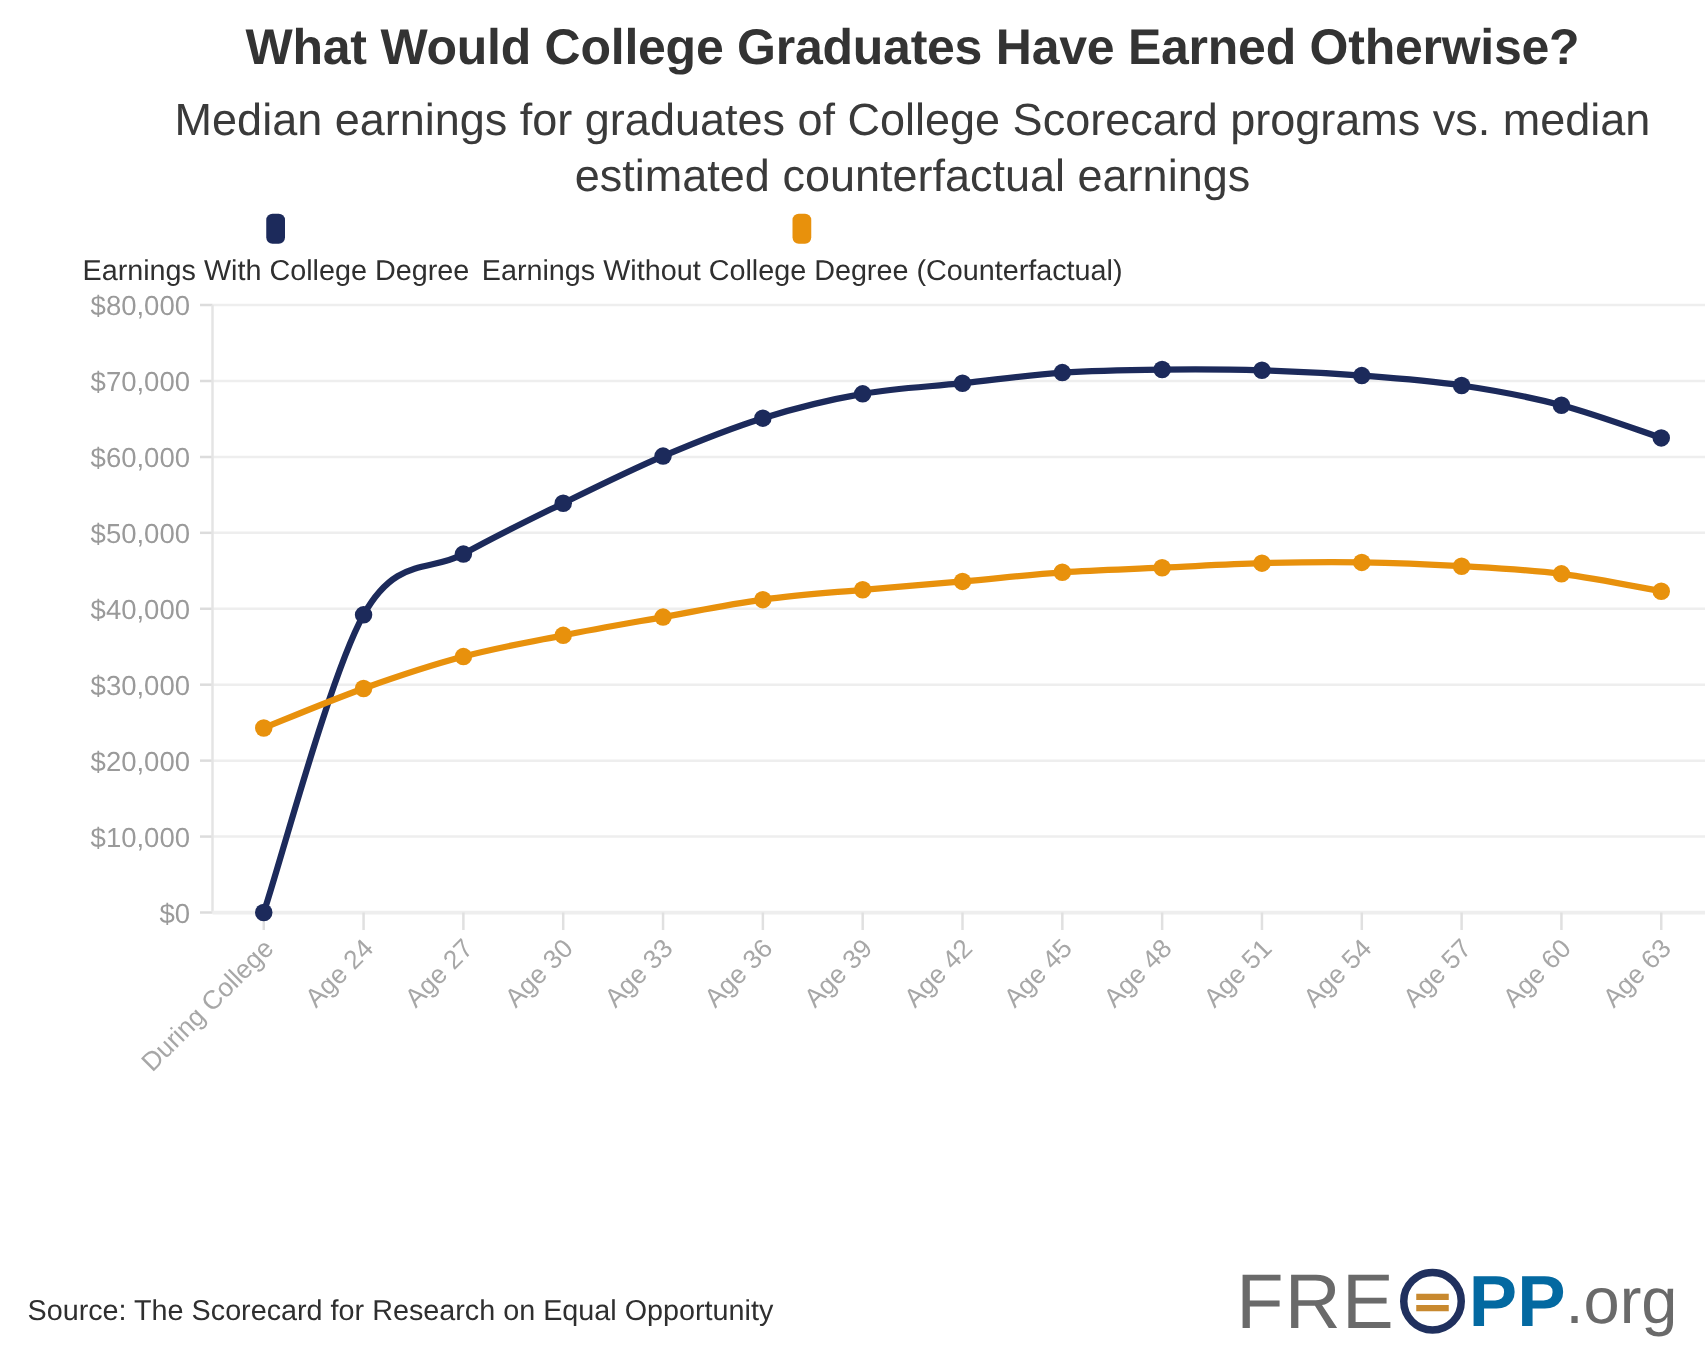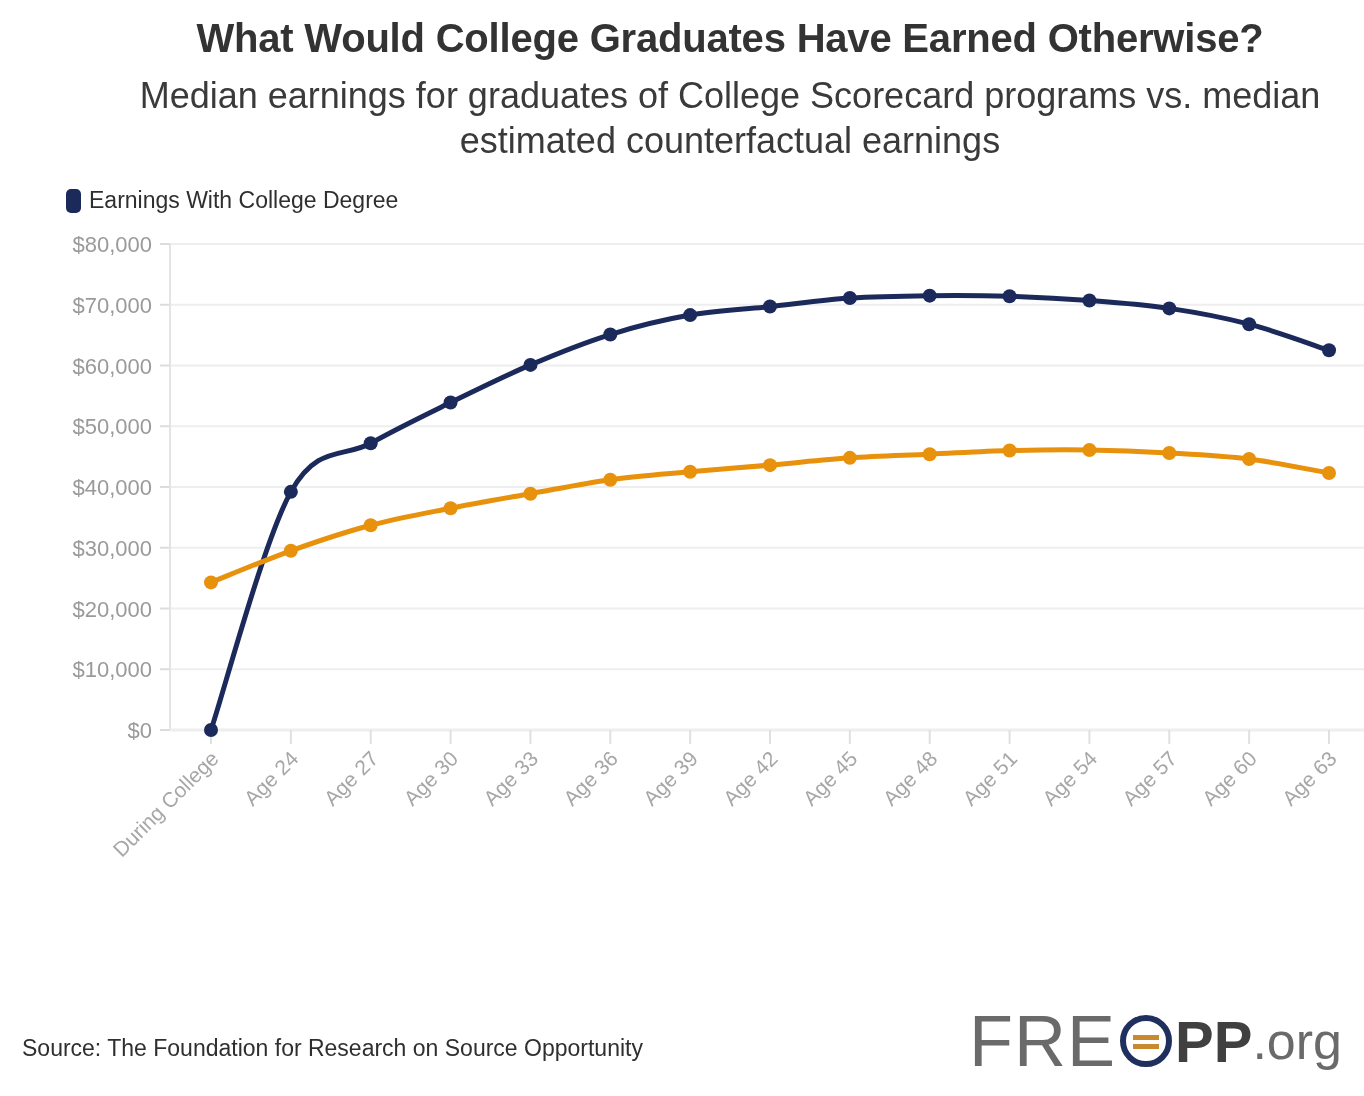--- a/index.html
+++ b/index.html
@@ -53,20 +53,21 @@
     align-items: center;
     gap: 10px;
     padding-left: 18px;
     margin-top: 22px;
     height: 30px;
   }
   .legend-entry {
     display: flex;
     align-items: center;
     gap: 8px;
+    flex-direction: column;
   }
   .legend-swatch {
     width: 15px;
     height: 24px;
     border-radius: 5px;
     display: block;
     flex: none;
   }
   .legend-label {
     font-size: 23px;
@@ -104,34 +105,34 @@
   }
   .logo {
     position: absolute;
     right: 22px;
     bottom: 24px;
     display: flex;
     align-items: center;
     height: 62px;
   }
   .logo-fre, .logo-org {
-    font-size: 72px;
+    font-size: 62px;
     letter-spacing: 1px;
     color: #6a6a6a;
     font-weight: 300;
     font-family: "Liberation Sans", sans-serif;
   }
   .logo-org {
     font-size: 52px;
     letter-spacing: 0px;
   }
   .logo-pp {
     font-size: 58px;
     font-weight: bold;
-    color: #404040;
+    color: #0369a1;
     letter-spacing: 0px;
   }
   .logo-o {
     display: inline-block;
     position: relative;
     width: 56px;
     height: 56px;
     margin: 0 1px 0 2px;
   }
 </style>
@@ -142,20 +143,24 @@
 
   <div class="header">
     <h1 class="chart-title">What Would College Graduates Have Earned Otherwise?</h1>
     <h2 class="chart-subtitle">Median earnings for graduates of College Scorecard programs vs. median estimated counterfactual earnings</h2>
   </div>
 
   <div class="legend">
     <div class="legend-entry">
       <span class="legend-swatch" style="background:#1c2a5b"></span>
       <span class="legend-label">Earnings With College Degree</span>
+    </div>
+    <div class="legend-entry">
+      <span class="legend-swatch" style="background:#e8910c"></span>
+      <span class="legend-label">Earnings Without College Degree (Counterfactual)</span>
     </div>
   </div>
 
   <div class="plot-wrap">
     <svg class="plot-svg" id="plot" width="1364" height="690" viewBox="0 0 1364 690">
         <line x1="122" x2="1322" y1="22" y2="22" stroke="#eeeeee" stroke-width="2"></line>
         <line x1="112" x2="122" y1="22" y2="22" stroke="#dcdcdc" stroke-width="2"></line>
         <text x="104" y="30" text-anchor="end" font-size="22" fill="#9a9a9a" font-family="&quot;Liberation Sans&quot;, sans-serif">$80,000</text>
         <line x1="122" x2="1322" y1="82.75" y2="82.75" stroke="#eeeeee" stroke-width="2"></line>
         <line x1="112" x2="122" y1="82.75" y2="82.75" stroke="#dcdcdc" stroke-width="2"></line>
@@ -246,21 +251,21 @@
           <circle cx="961.5714285714287" cy="228.55" r="7" fill="#e8910c"></circle>
           <circle cx="1041.4285714285716" cy="227.9425" r="7" fill="#e8910c"></circle>
           <circle cx="1121.2857142857142" cy="230.98000000000002" r="7" fill="#e8910c"></circle>
           <circle cx="1201.142857142857" cy="237.055" r="7" fill="#e8910c"></circle>
           <circle cx="1281" cy="251.02749999999997" r="7" fill="#e8910c"></circle>
         </g>
       </svg>
   </div>
 
   <div class="footer">
-    <div class="source-text">Source: The Foundation for Research on Source Opportunity</div>
+    <div class="source-text">Source: The Scorecard for Research on Equal Opportunity</div>
     <div class="logo">
       <span class="logo-fre">FRE</span>
       <span class="logo-o">
         <svg width="56" height="56" viewBox="0 0 56 56">
           <circle cx="28" cy="28" r="23" fill="none" stroke="#20305e" stroke-width="6"></circle>
           <rect x="15" y="22" width="26" height="5" fill="#c8892f"></rect>
           <rect x="15" y="31" width="26" height="5" fill="#c8892f"></rect>
         </svg>
       </span>
       <span class="logo-pp">PP</span>

